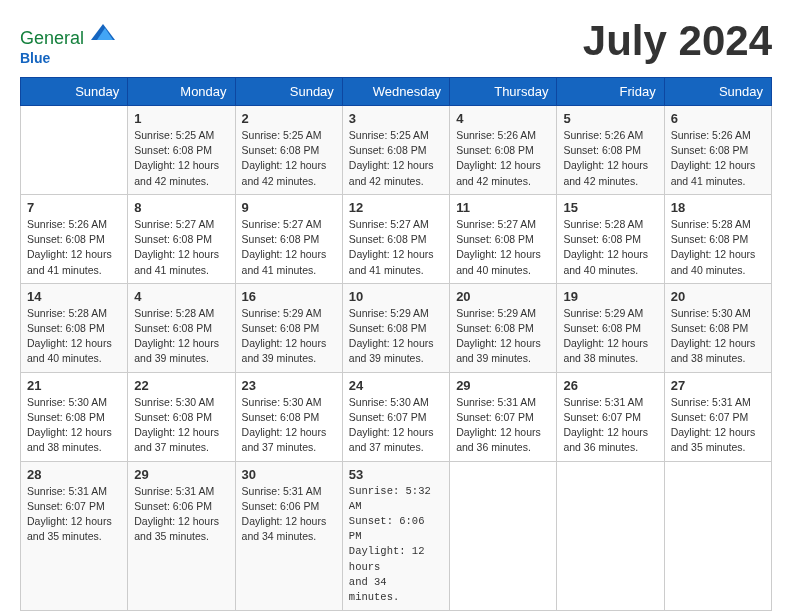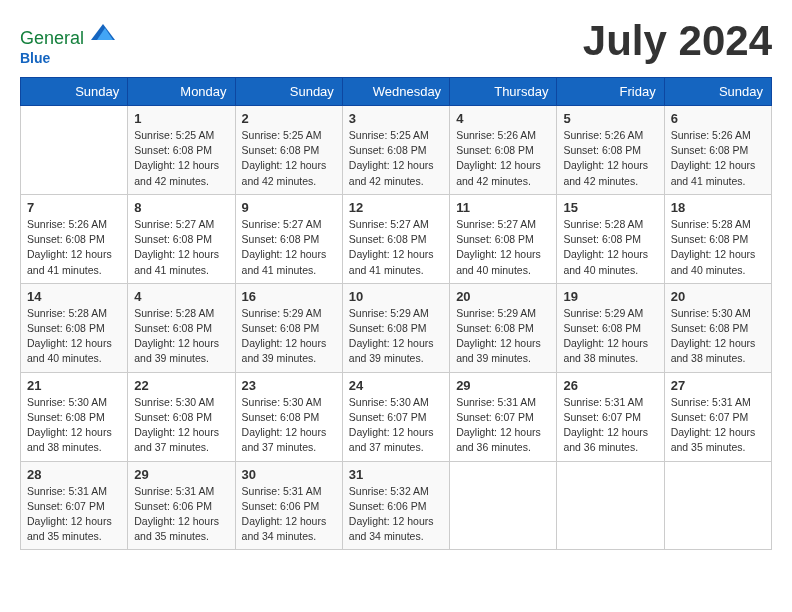--- a/index.html
+++ b/index.html
@@ -338,22 +338,22 @@
 and 35 minutes.</div>
         </td>
         <td>
           <span class="day-number">30</span>
           <div class="day-detail" style="white-space: pre-line;">Sunrise: 5:31 AM
 Sunset: 6:06 PM
 Daylight: 12 hours
 and 34 minutes.</div>
         </td>
         <td>
-          <span class="day-number">31</span>
-          <div class="day-detail" style="white-space: pre-line;">Sunrise: 5:32 AM
+          <span class="day-number">53</span>
+          <div class="day-detail" style="white-space: pre-line; font-family: Liberation Mono, monospace;">Sunrise: 5:32 AM
 Sunset: 6:06 PM
 Daylight: 12 hours
 and 34 minutes.</div>
         </td>
         <td class="empty-cell"></td>
         <td class="empty-cell"></td>
         <td class="empty-cell"></td>
       </tr>
     </tbody>
 </table>

